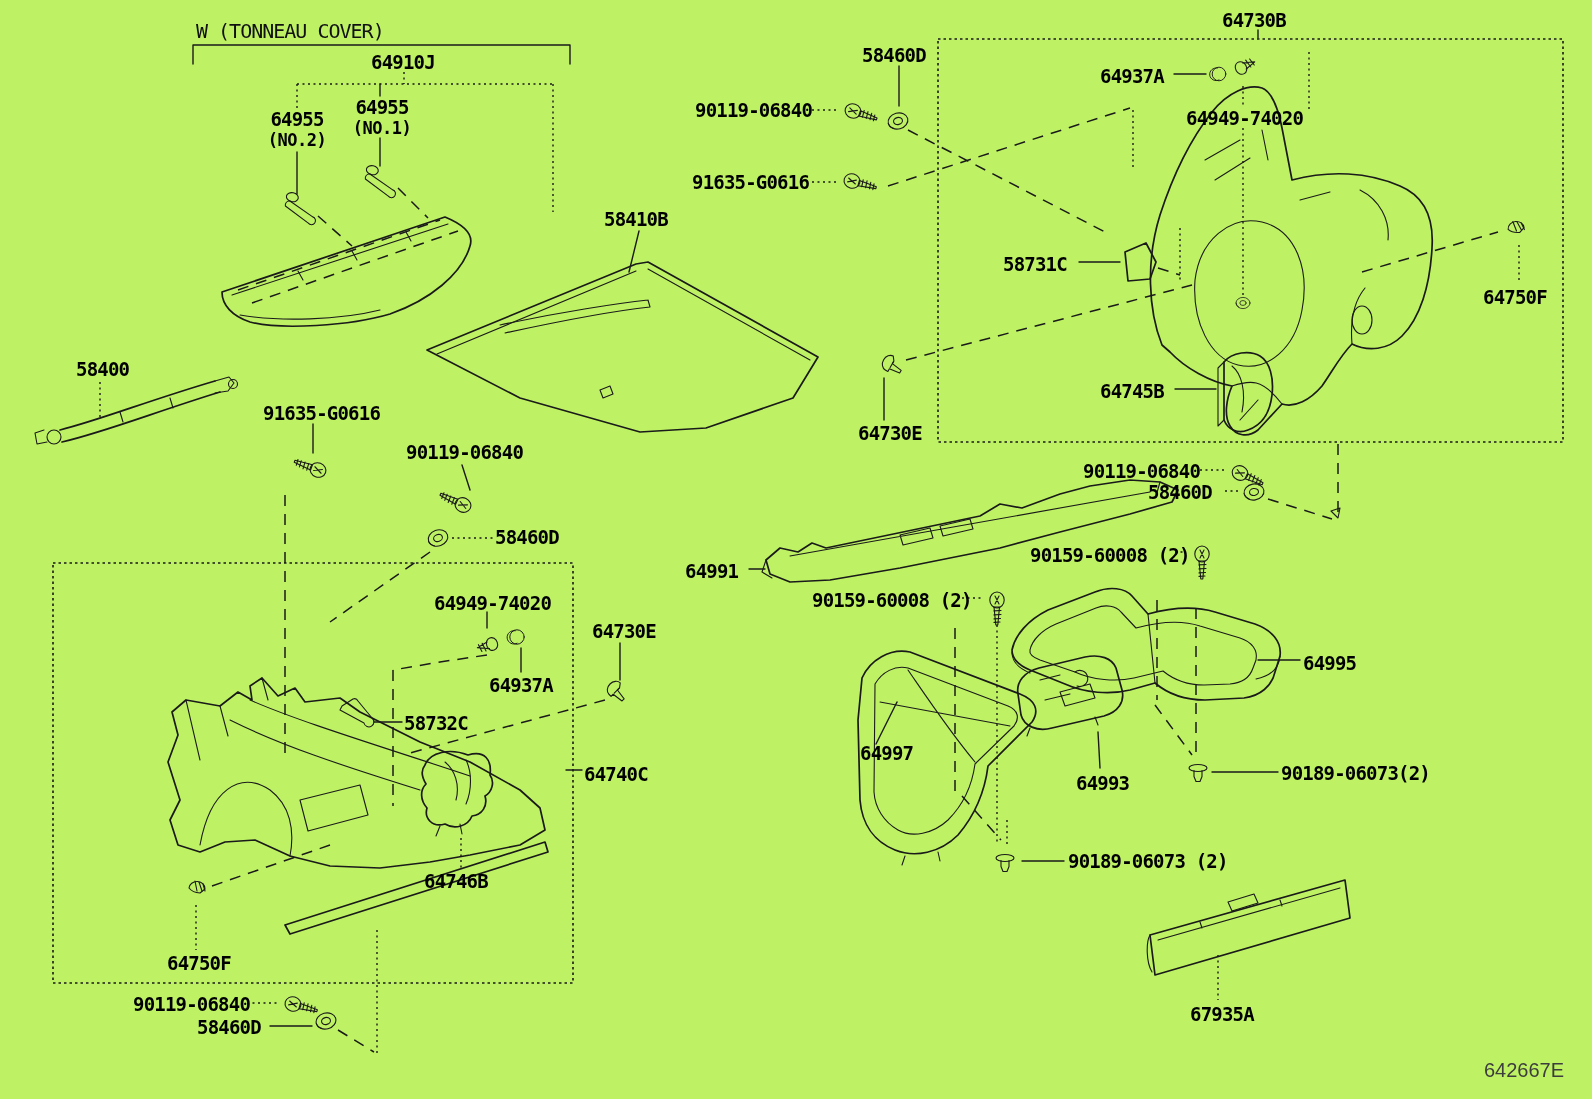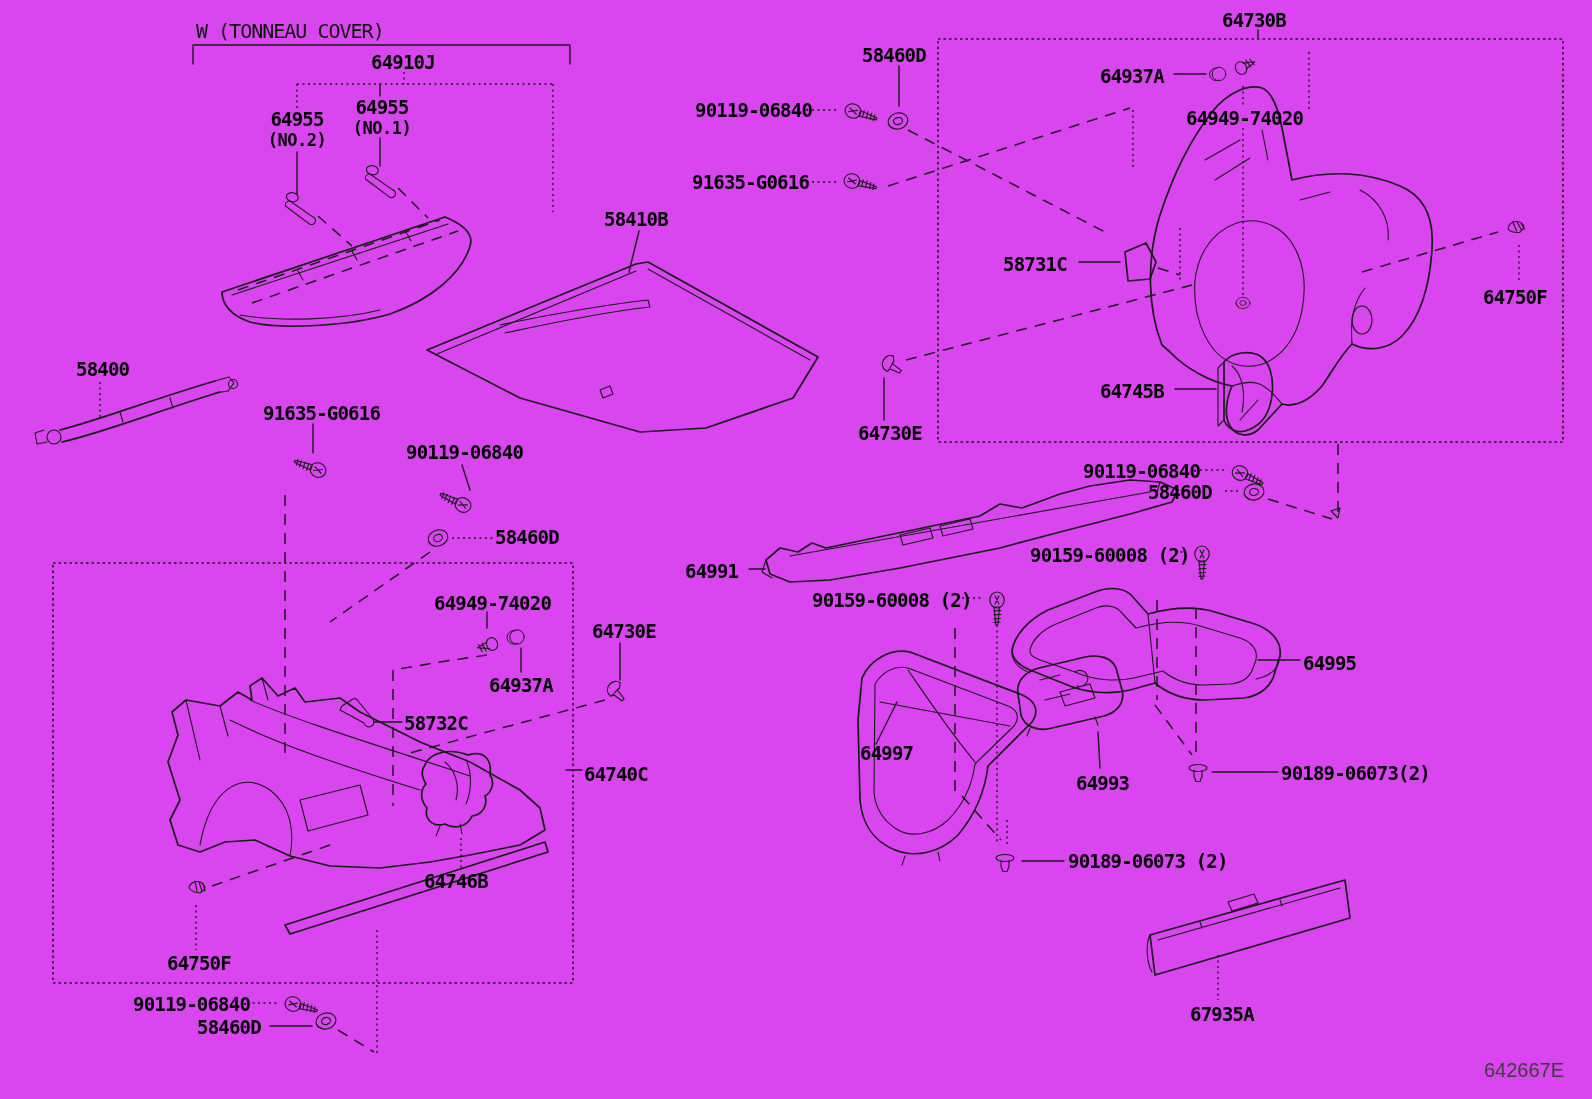--- a/index.html
+++ b/index.html
@@ -1,16 +1,16 @@
 <!DOCTYPE html>
 <html><head>
 <meta charset="utf-8">
 <style>
   html,body{margin:0;padding:0;background:#fff;}
-  .stage{position:relative;width:1592px;height:1099px;background:#d946ef;overflow:hidden;}
+  .stage{position:relative;width:1592px;height:1099px;background:#bef264;overflow:hidden;}
   svg{display:block}
   .ln{stroke:#1a1a1a;stroke-width:1.4;fill:none;stroke-linecap:round}
   .dash{stroke:#1a1a1a;stroke-width:1.5;fill:none;stroke-dasharray:11 8;stroke-linecap:butt}
   .dot{stroke:#1a1a1a;stroke-width:1.4;fill:none;stroke-dasharray:2 3.5}
   .part{stroke:#1a1a1a;stroke-width:1.7;fill:none;stroke-linejoin:round;stroke-linecap:round}
   .thin{stroke:#1a1a1a;stroke-width:1.1;fill:none;stroke-linejoin:round;stroke-linecap:round}
   .box{stroke:#1a1a1a;stroke-width:1.6;fill:none;stroke-dasharray:2.5 3}
   .pn{font:700 19px "DejaVu Sans Mono",monospace;letter-spacing:-0.8px;fill:#000}
   .pn2{font:700 17px "DejaVu Sans Mono",monospace;letter-spacing:-0.5px;fill:#000}
   .hdr{font:400 20px "DejaVu Sans Mono",monospace;letter-spacing:-1px;fill:#111}

